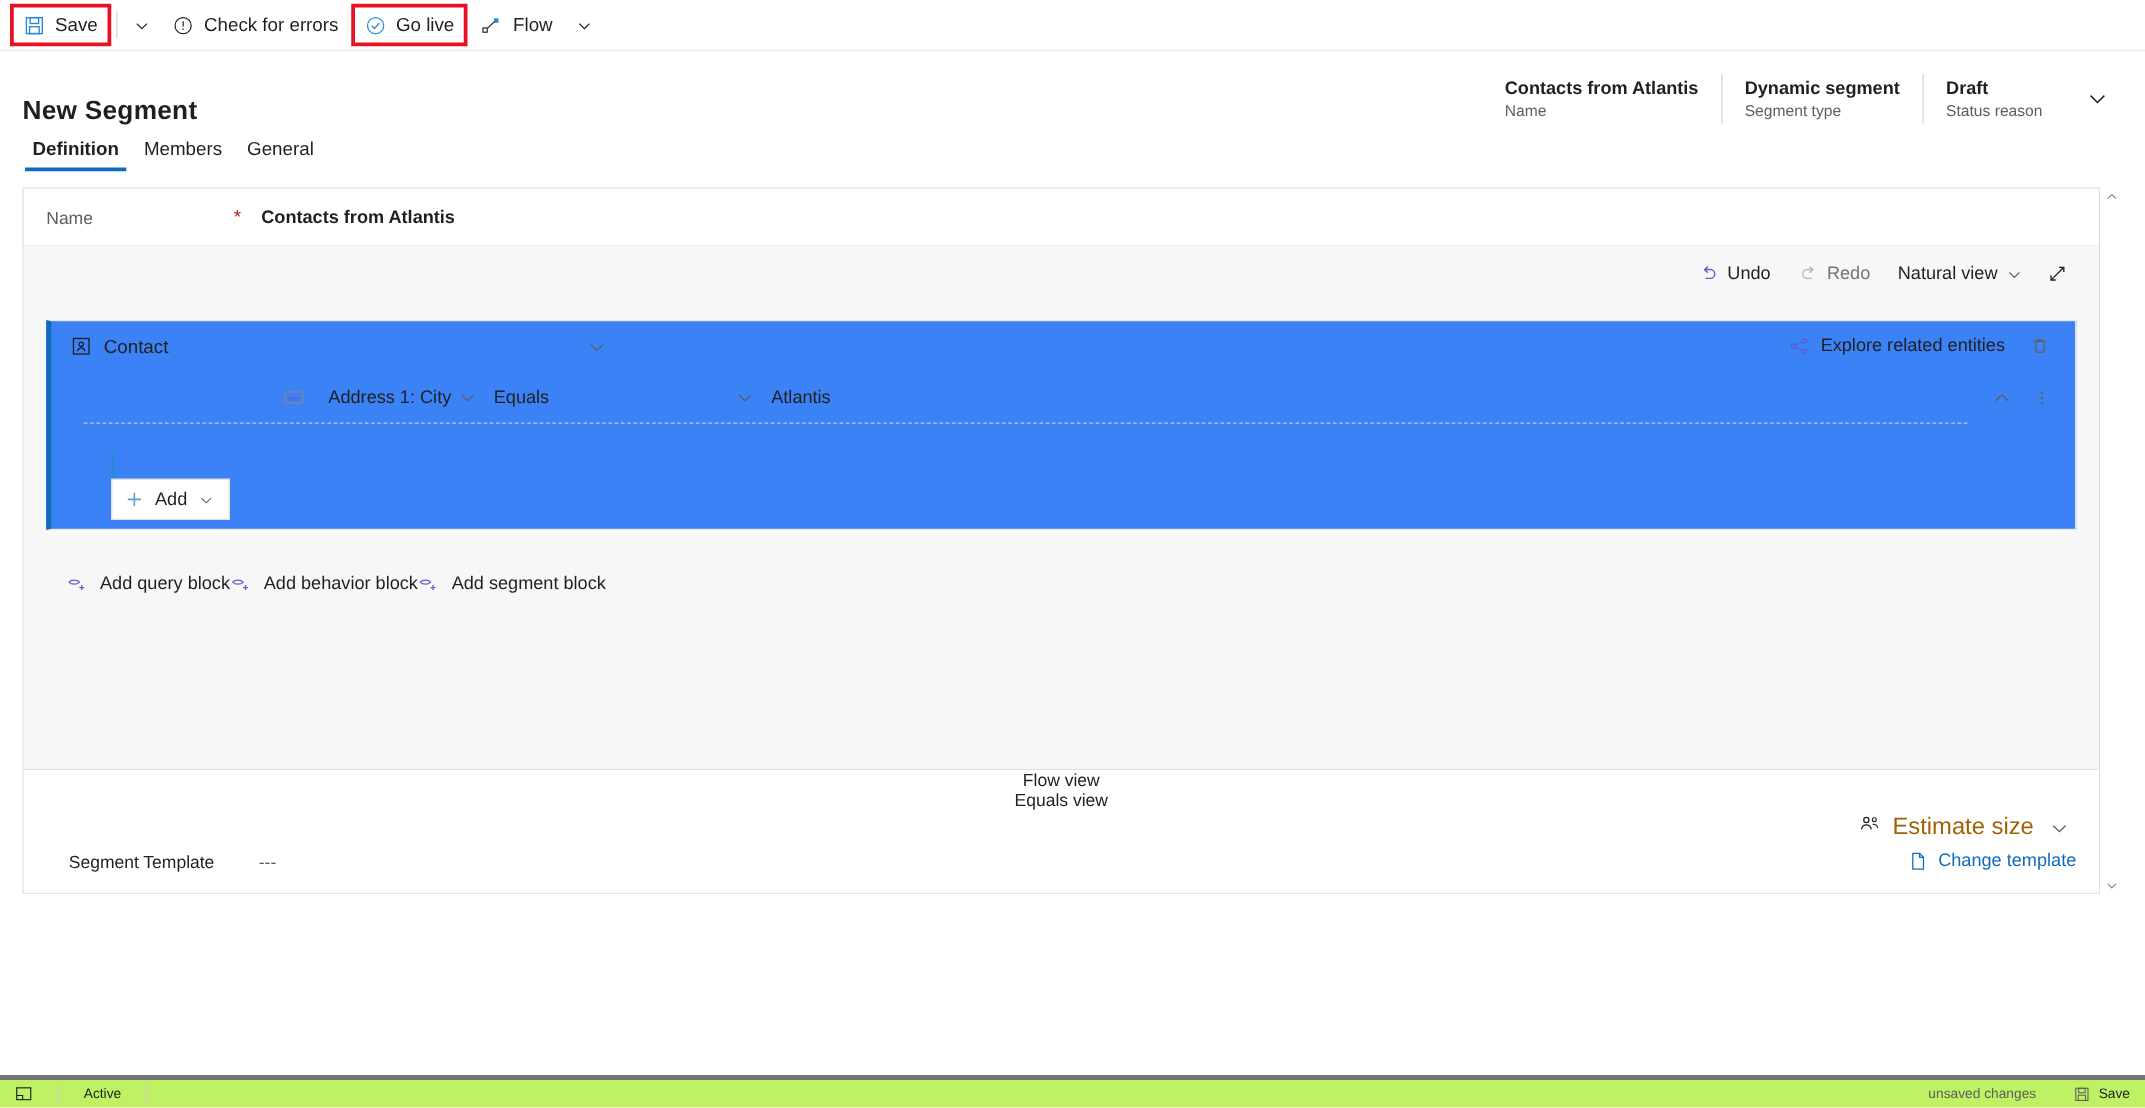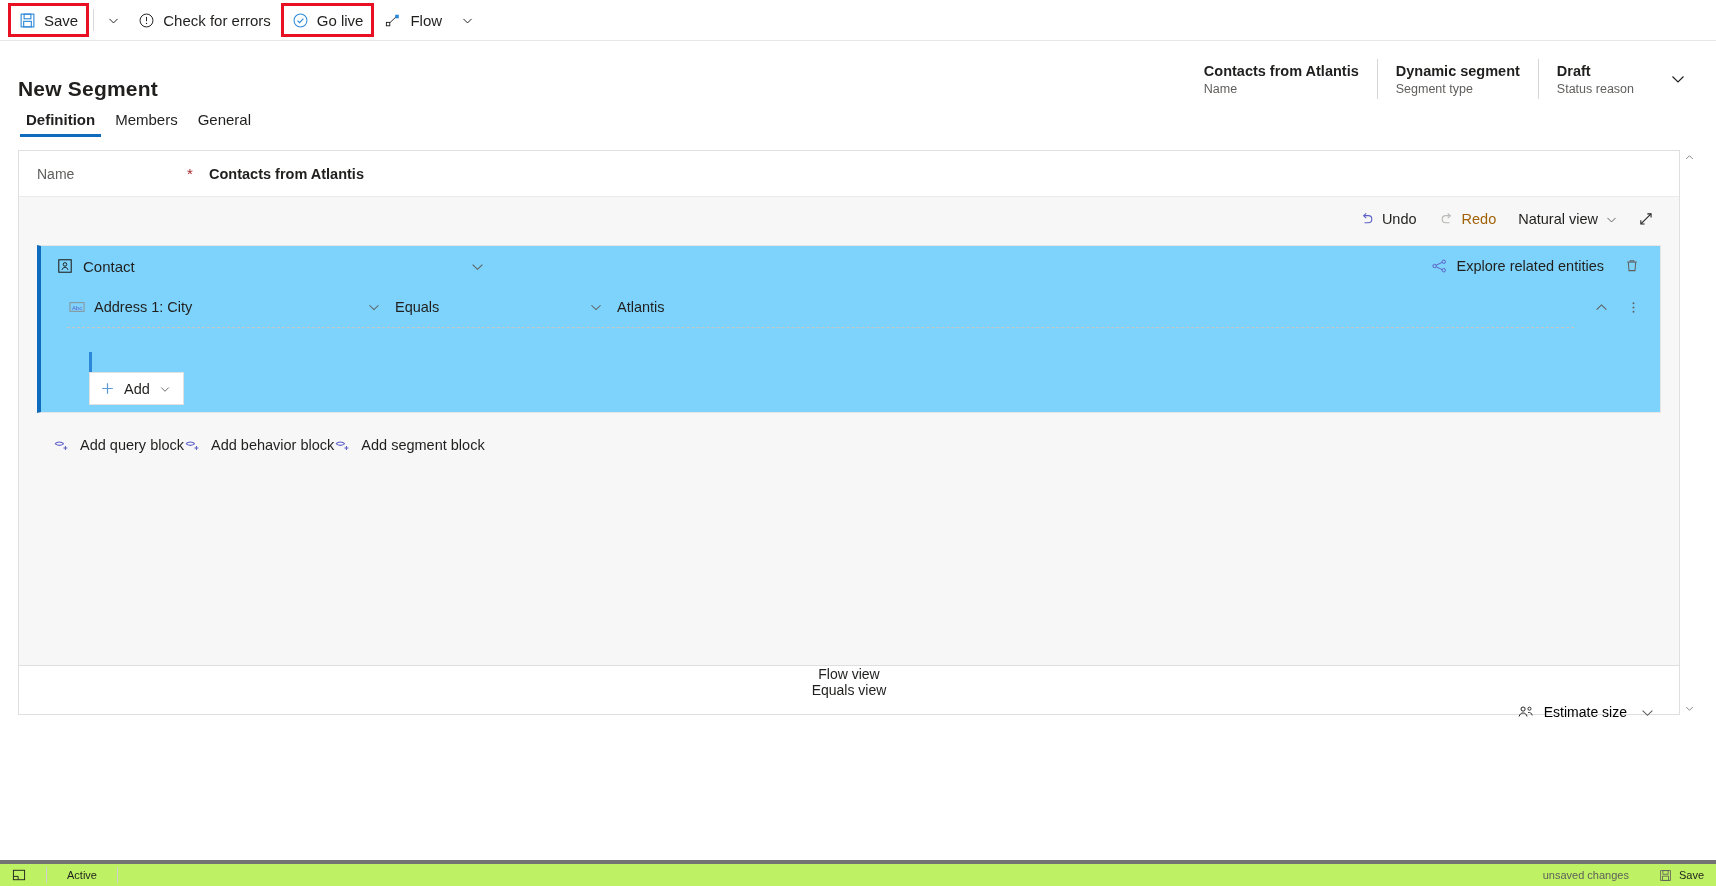--- a/index.html
+++ b/index.html
@@ -85,43 +85,43 @@
 
   .canvas-toolbar {
     height: 44px; display: flex; align-items: center; justify-content: flex-end;
     gap: 4px; padding-right: 18px;
   }
   .ctool {
     display:flex; align-items:center; gap:7px;
     height: 30px; padding: 0 9px; font-size: 14.5px; color:#201f1e; cursor:pointer;
     white-space: nowrap;
   }
-  .ctool.disabled { color:#a16207; cursor: default; }
+  .ctool.disabled { color:#737373; cursor: default; }
   .ctool-icon-btn { display:flex; align-items:center; justify-content:center; width: 30px; height:30px; cursor:pointer; }
 
   
   .block {
-    margin: 4px 18px; background:#7dd3fc;
+    margin: 15px 18px; background:#3b82f6;
     border: 1px solid #e8e6e4; border-left: 4px solid #0f6cbd;
     height: 168px; position: relative;
   }
   .block-head { height: 40px; display:flex; align-items:center; padding: 0 14px 0 16px; }
   .block-title { display:flex; align-items:center; gap:10px; font-size:15px; color:#201f1e; }
   .block-caret { margin-left: 330px; display:flex; align-items:center; justify-content:center; width:26px; height:26px; cursor:pointer; }
   .block-actions { margin-left:auto; display:flex; align-items:center; gap: 14px; }
   .explore {
     display:flex; align-items:center; gap:9px; font-size:14.5px; color:#201f1e; cursor:pointer; white-space:nowrap;
   }
   .trash-btn { display:flex; align-items:center; justify-content:center; width:28px; height:28px; cursor:pointer; }
 
   .cond-row {
     position:relative; height: 42px; display:flex; align-items:center;
     padding-left: 28px; padding-right: 14px;
   }
-  .cond-attr { display:flex; align-items:center; gap:9px; font-size:14.5px; color:#201f1e; width: 292px; }
+  .cond-attr { display:flex; align-items:center; gap:20px; font-size:14.5px; color:#201f1e; width: 292px; justify-content: flex-end; }
   .cond-caret { display:flex; align-items:center; justify-content:center; width:26px; height:26px; cursor:pointer; flex:none; }
   .cond-op { font-size:14.5px; color:#201f1e; width: 196px; padding-left: 8px; }
   .cond-val { font-size:14.5px; color:#201f1e; padding-left: 8px; }
   .cond-right { margin-left:auto; display:flex; align-items:center; gap: 6px; }
   .dash-sep {
     position:absolute; left: 26px; right: 86px; bottom: 0;
     border-bottom: 1px dashed #c8c6c4;
   }
   .connector { position:absolute; left: 48px; top: 106px; width: 3px; height: 20px; background:#2b88d8; }
   .add-btn {
@@ -133,21 +133,21 @@
   }
 
   .block-links { display:flex; align-items:center; padding: 20px 0 0 34px; }
   .blk-link { display:flex; align-items:center; gap:10px; font-size:14.5px; color:#201f1e; cursor:pointer; white-space:nowrap; }
 
   
   .panel-foot { border-top: 1px solid #e1dfdd; background:#fff; }
   .foot-row1 { height: 48px; display:flex; align-items:center; padding: 0 18px; flex-direction: column; }
   .foot-tab { font-size:14px; color:#201f1e; padding: 0 10px; cursor:pointer; }
   .foot-right { margin-left:auto; display:flex; align-items:center; gap: 6px; }
-  .estimate { display:flex; align-items:center; gap:9px; font-size:14px; color:#000000; cursor:pointer; white-space:nowrap; }
+  .estimate { display:flex; align-items:flex-start; gap:9px; font-size:19px; color:#a16207; cursor:pointer; white-space:nowrap; }
   .foot-caret { display:flex; align-items:center; justify-content:center; width:28px; height:28px; cursor:pointer; }
   .foot-row2 { height: 50px; display:flex; align-items:center; padding: 0 18px 0 36px; }
   .tpl-label { font-size:14px; color:#201f1e; width: 152px; }
   .tpl-value { font-size:14px; color:#605e5c; }
   .change-tpl { margin-left:auto; display:flex; align-items:center; gap:9px; font-size:14.5px; color:#0f6cbd; cursor:pointer; white-space:nowrap; }
 
   
   .scrollcol { position:absolute; right: 20px; top: 150px; width: 14px; height: 565px; }
   .scroll-up, .scroll-down { position:absolute; left:0; width:14px; height:14px; display:flex; align-items:center; justify-content:center; cursor:pointer; }
   .scroll-up { top: 0; } .scroll-down { bottom: 0; }
@@ -452,20 +452,33 @@
             </span>
             <span>Estimate size</span>
           </div>
           <div class="foot-caret">
             <svg width="15" height="15" viewBox="0 0 16 16" fill="none">
               <path d="M2.8 6l5.2 5 5.2-5" stroke="#605e5c" stroke-width="1.15"></path>
             </svg>
           </div>
         </div>
       </div>
+      <div class="foot-row2">
+        <div class="tpl-label">Segment Template</div>
+        <div class="tpl-value">---</div>
+        <div class="change-tpl">
+          <span class="icon">
+            <svg width="15" height="16" viewBox="0 0 16 18" fill="none">
+              <path d="M3.2 1.9h6.1l3.5 3.5v10.7H3.2z" stroke="#0f6cbd" stroke-width="1.15"></path>
+              <path d="M9.3 1.9v3.6h3.5" stroke="#0f6cbd" stroke-width="1.15"></path>
+            </svg>
+          </span>
+          <span>Change template</span>
+        </div>
+      </div>
     </div>
   </div>
 
   <div class="scrollcol">
     <div class="scroll-up">
       <svg width="9" height="9" viewBox="0 0 10 10" fill="none">
         <path d="M1.4 6.6L5 3l3.6 3.6" stroke="#8a8886" stroke-width="1.1"></path>
       </svg>
     </div>
     <div class="scroll-down">

